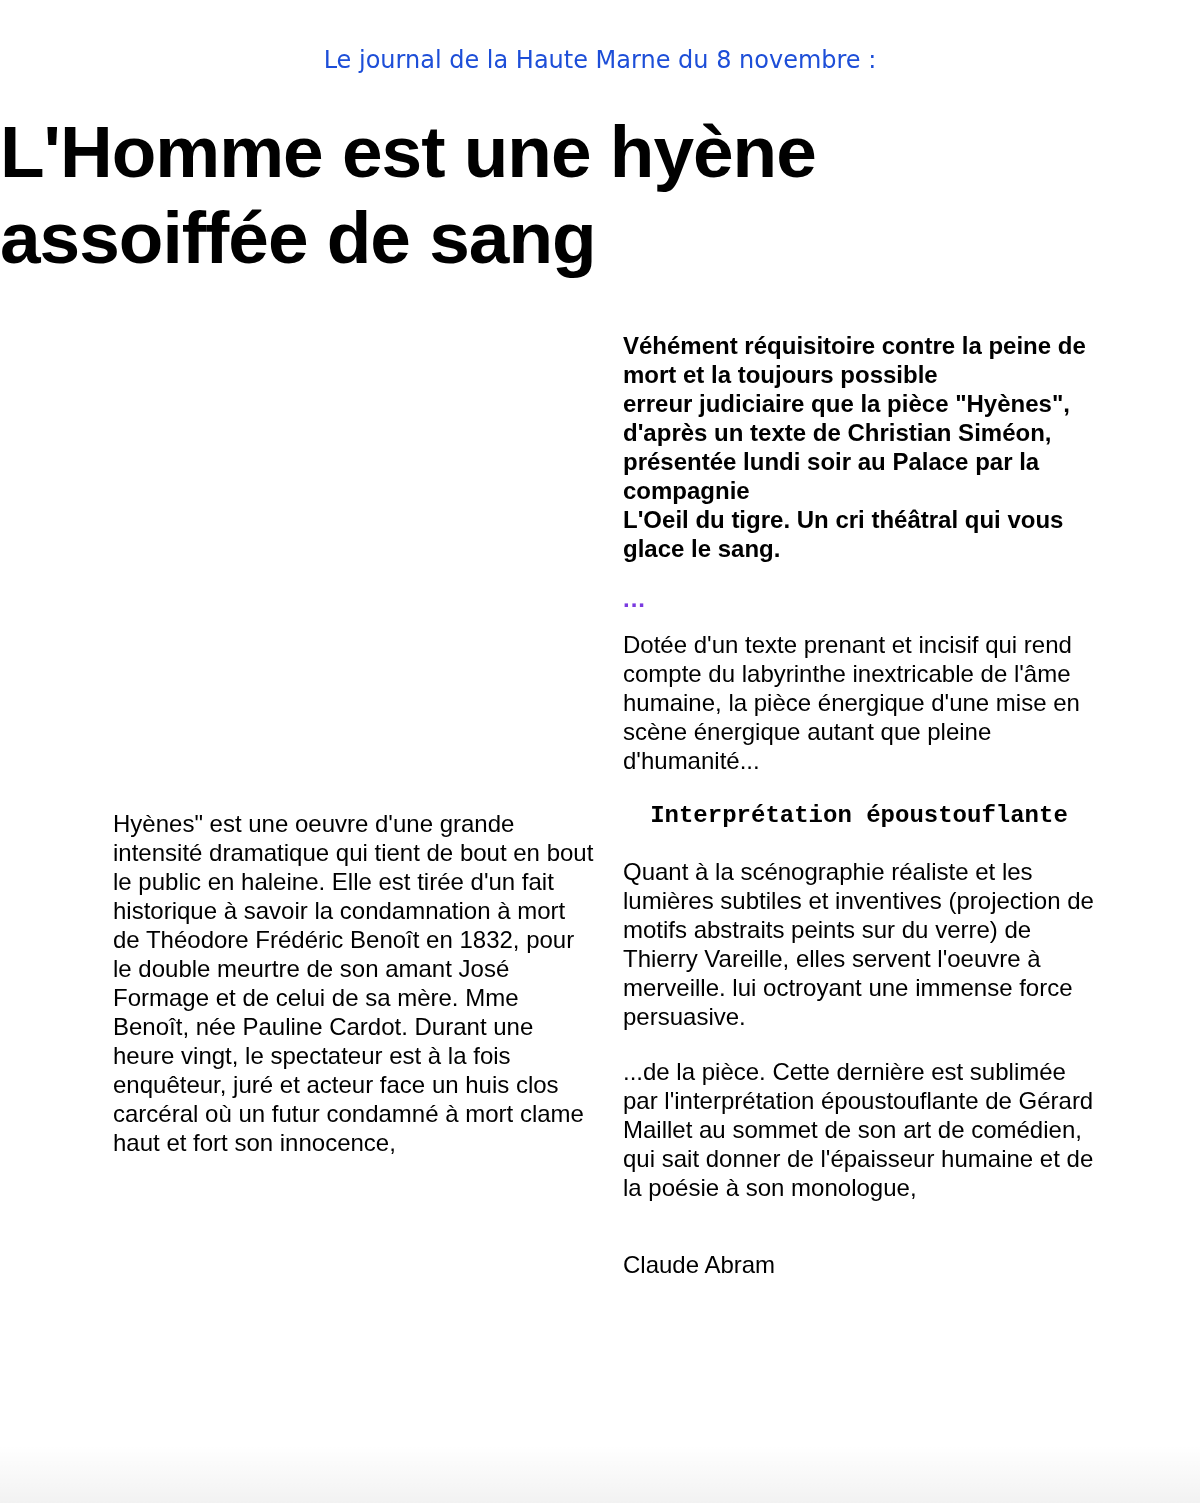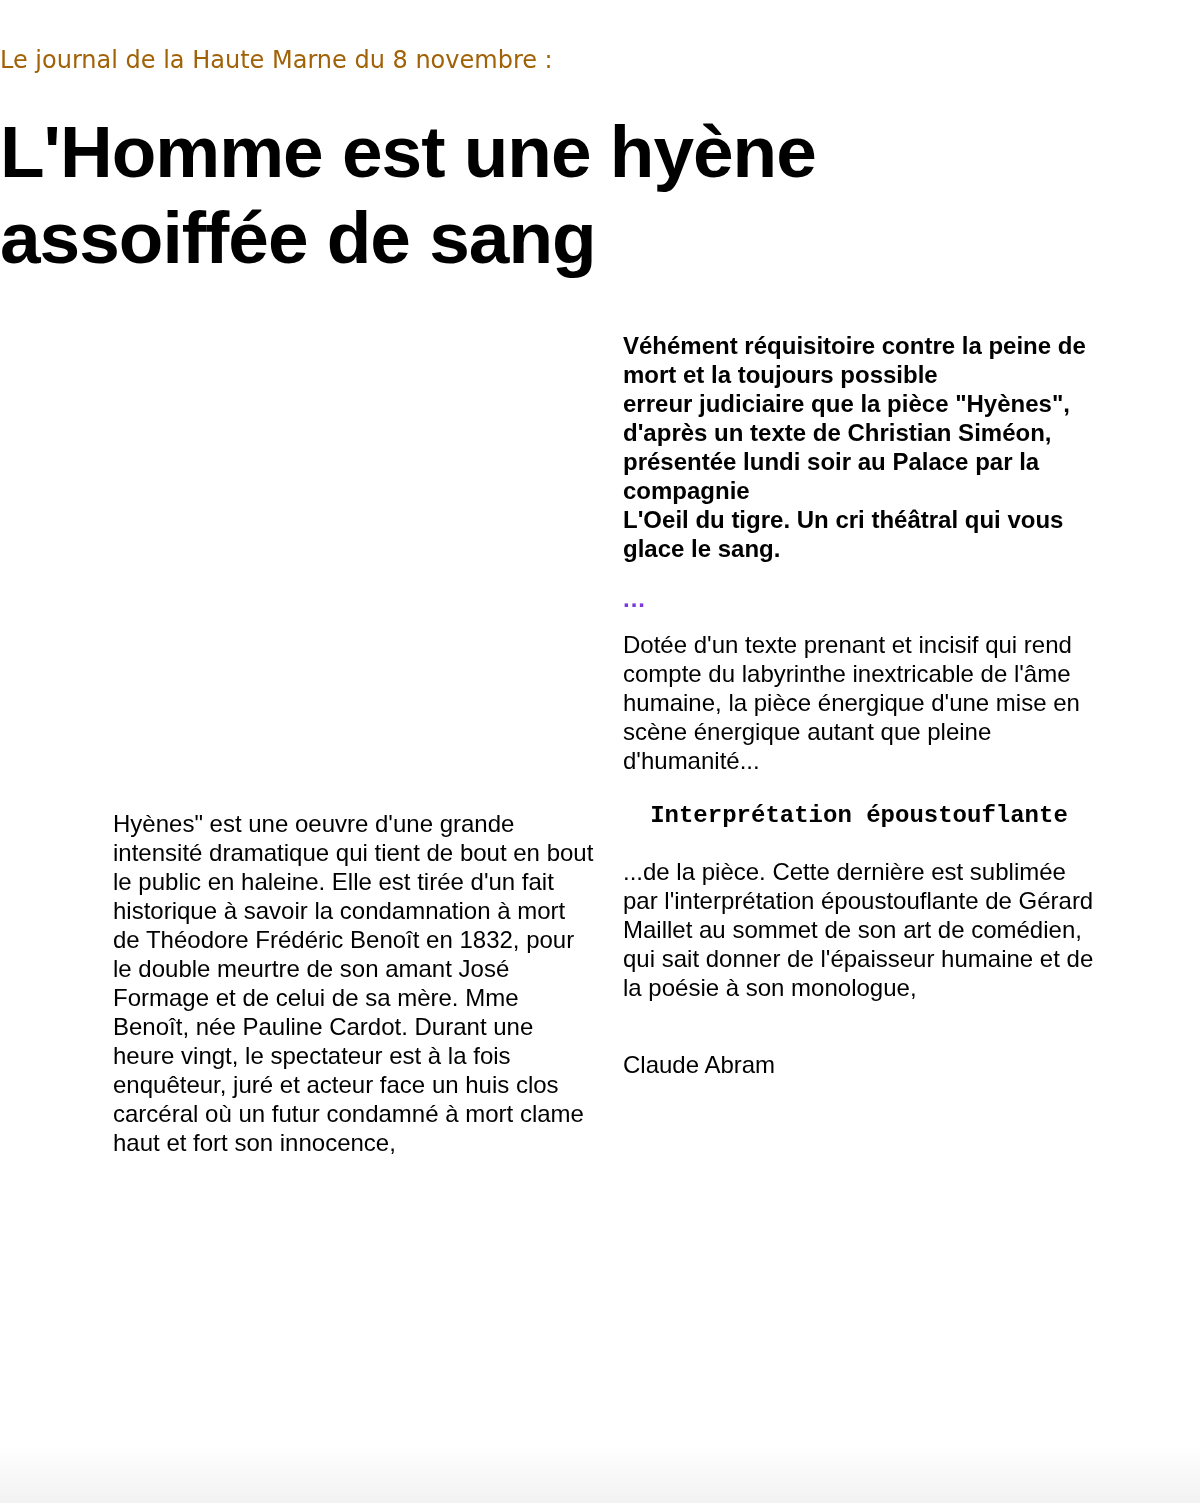--- a/index.html
+++ b/index.html
@@ -12,25 +12,25 @@
     width: 1200px;
     height: 1503px;
     margin: 0 auto;
     background: #ffffff;
     overflow: hidden;
     font-family: "Liberation Sans", sans-serif;
     color: #000000;
   }
   .masthead {
     padding-top: 46px;
-    text-align: left;
+    text-align: center;
     font-family: "DejaVu Sans", sans-serif;
     font-size: 24px;
     line-height: 29px;
-    color: #a16207;
+    color: #1d4ed8;
   }
   .article-title {
     margin: 34px 0 0 0;
     text-align: left;
     font-family: "Liberation Sans", sans-serif;
     font-weight: bold;
     font-size: 73px;
     line-height: 86px;
     letter-spacing: -1px;
     white-space: pre-line;
@@ -115,20 +115,21 @@
 L'Oeil du tigre. Un cri théâtral qui vous glace le sang.</p>
 
       <p class="ellipsis">
         <a href="#">...</a>
       </p>
 
       <p>Dotée d'un texte prenant et incisif qui rend compte du labyrinthe inextricable de l'âme humaine, la pièce énergique d'une mise en scène énergique autant que pleine d'humanité...</p>
 
       <p class="subhead">Interprétation époustouflante</p>
 
+      <p>Quant à la scénographie réaliste et les lumières subtiles et inventives (projection de motifs abstraits peints sur du verre) de Thierry Vareille, elles servent l'oeuvre à merveille. lui octroyant une immense force persuasive.</p>
 
       <p>...de la pièce. Cette dernière est sublimée par l'interprétation époustouflante de Gérard Maillet au sommet de son art de comédien, qui sait donner de l'épaisseur humaine et de la poésie à son monologue,</p>
 
 
       <p class="byline">Claude Abram</p>
 
     </div>
   </div>
 
   <div class="bottom-gradient"></div>

